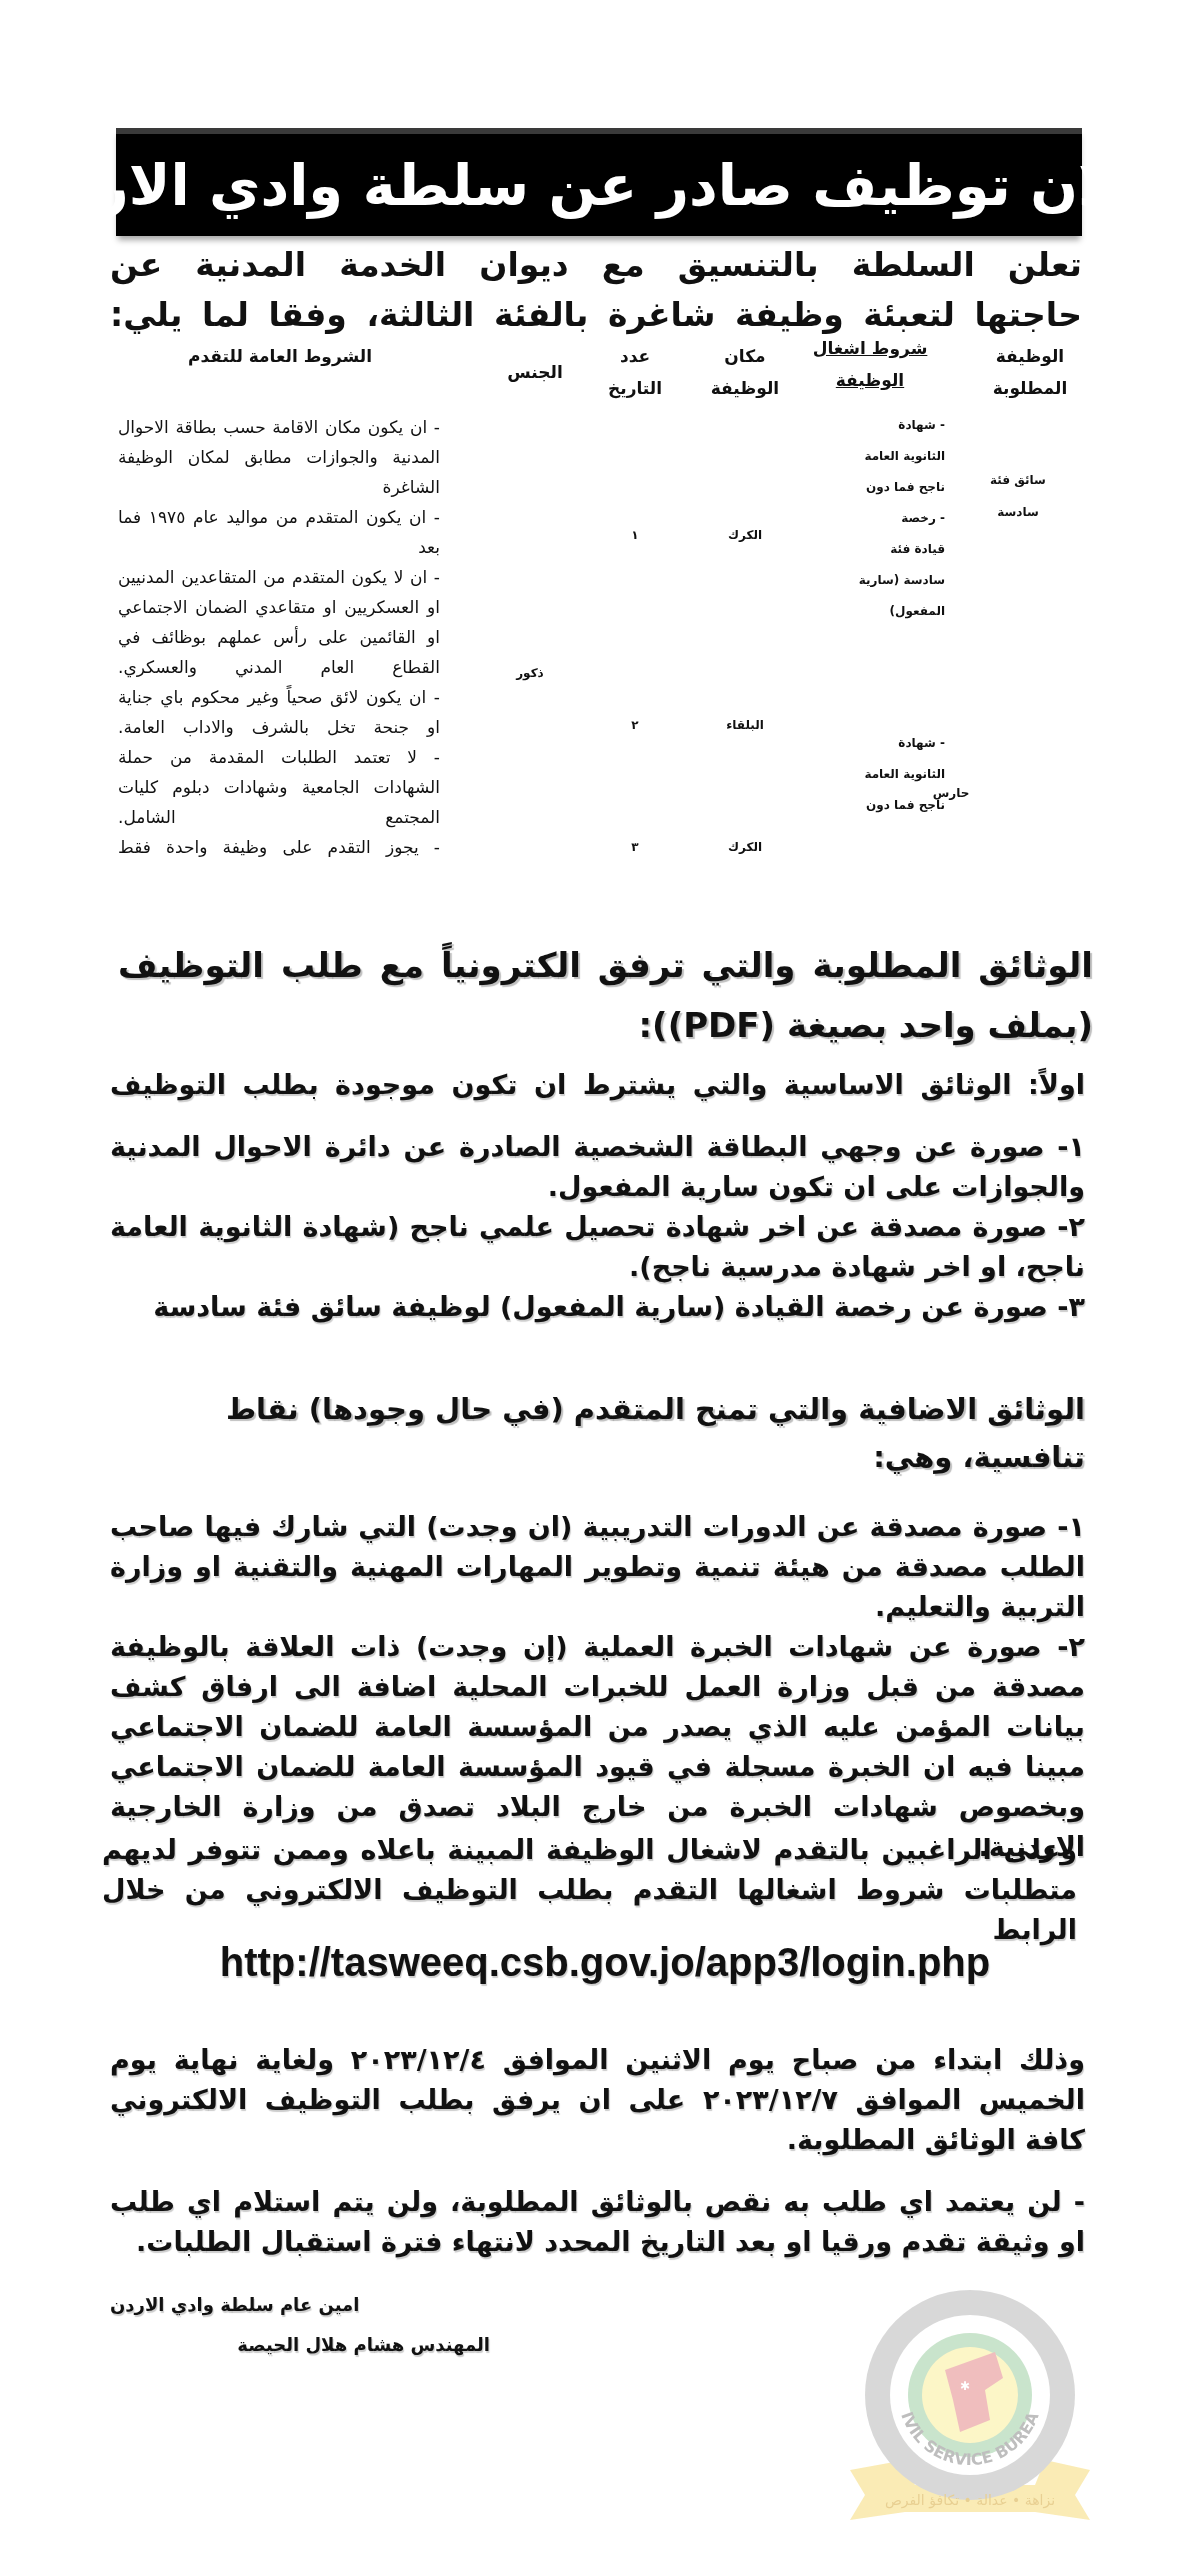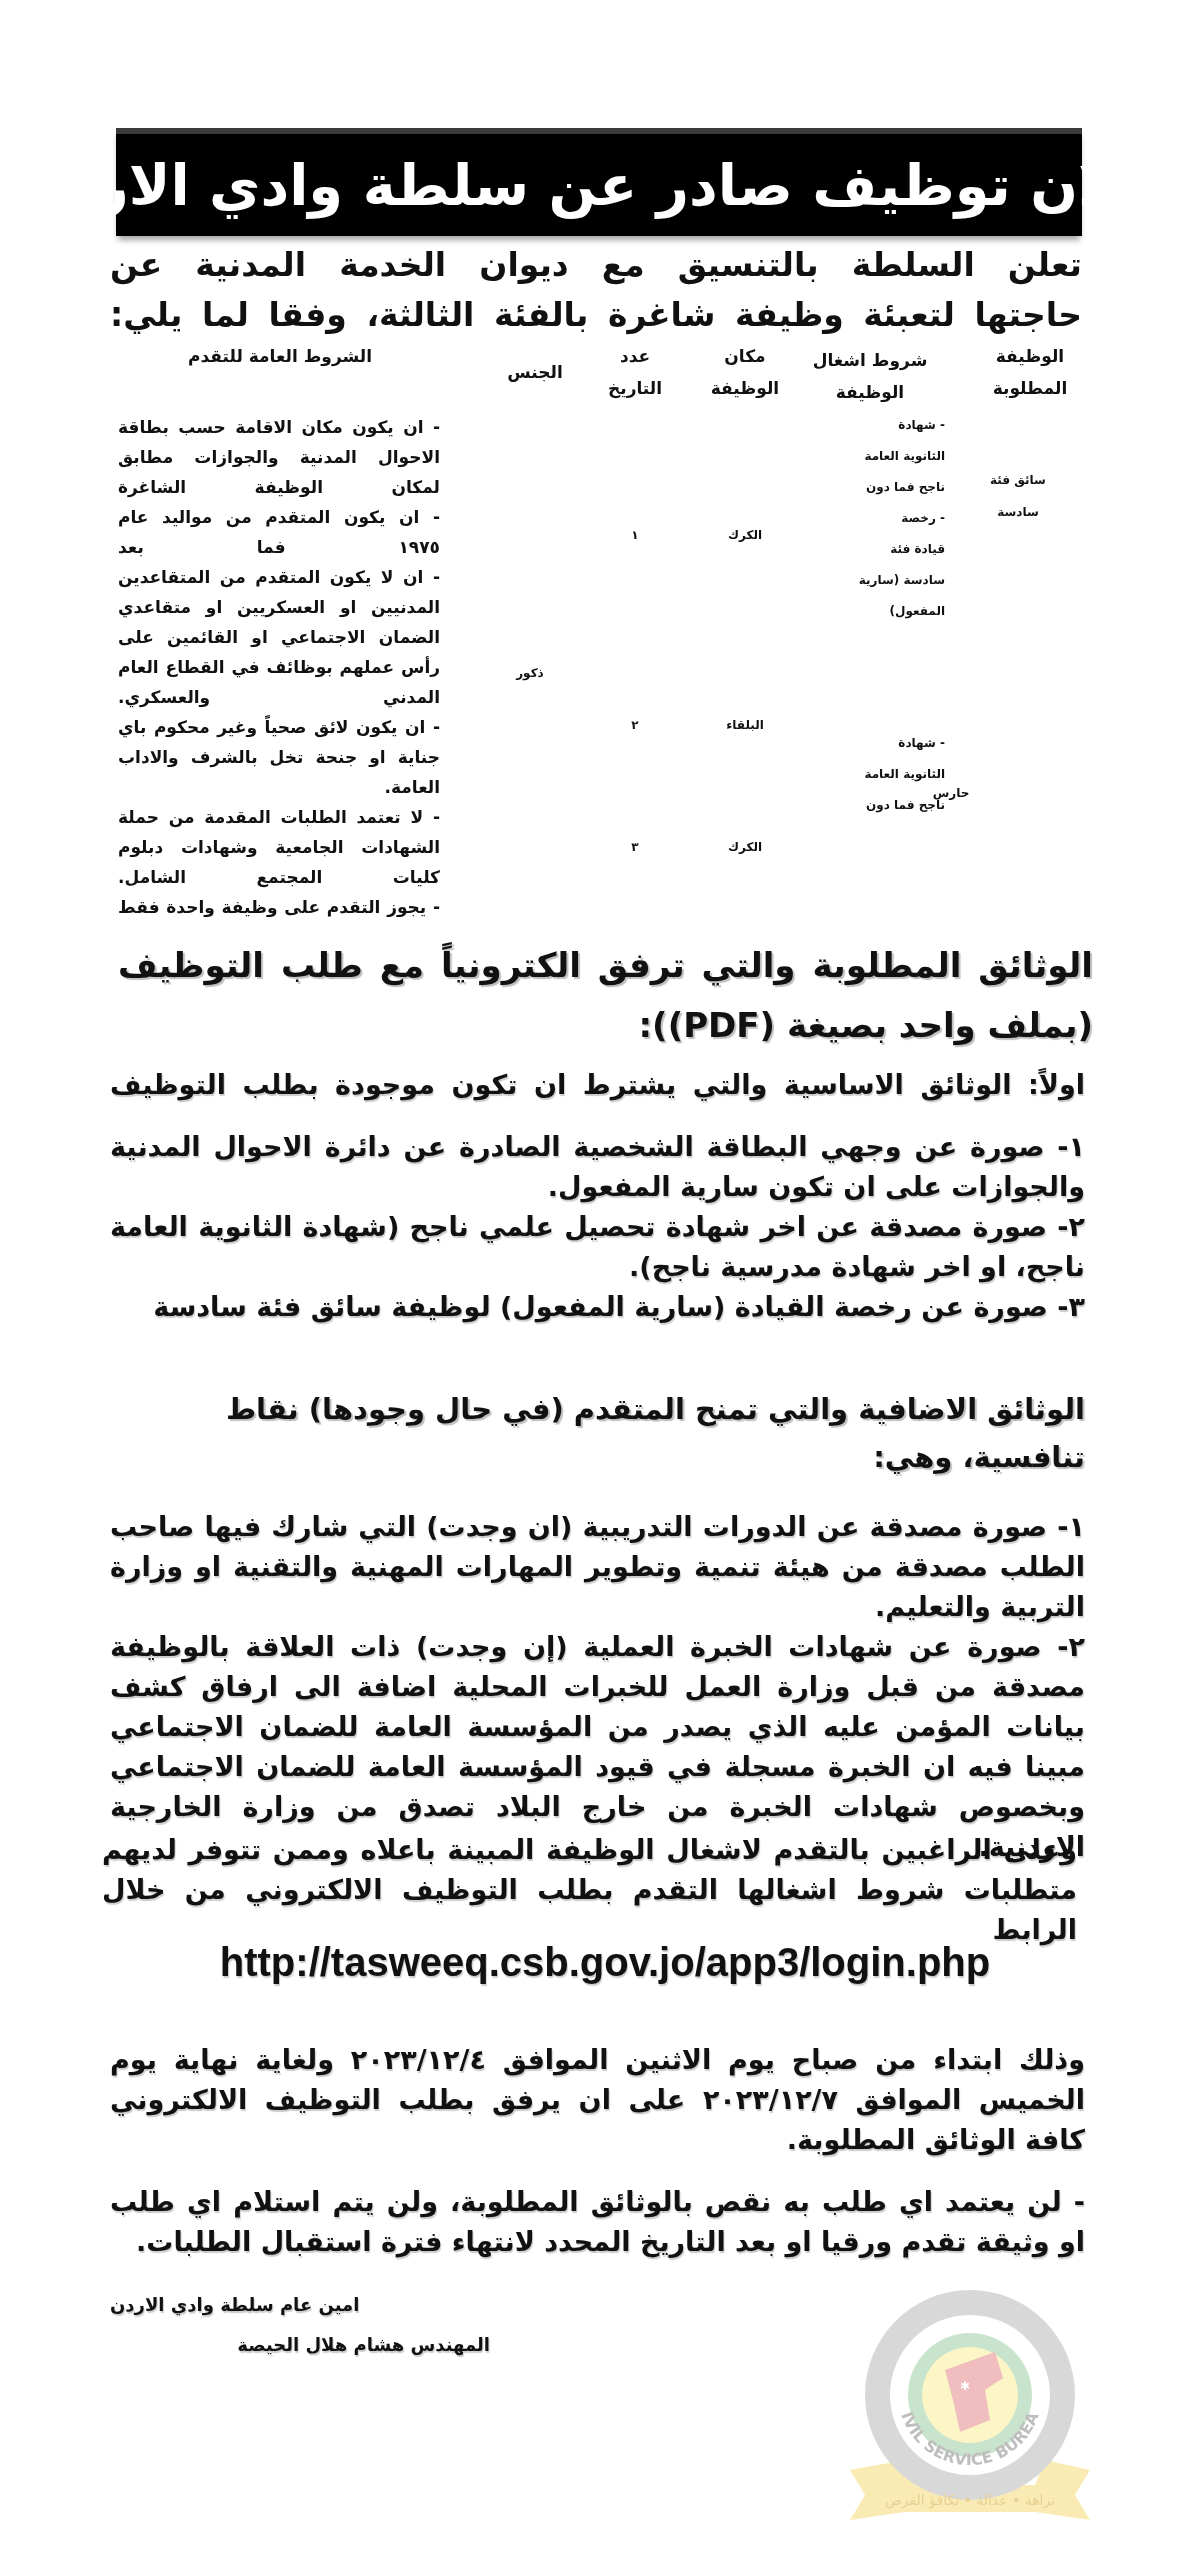--- a/index.html
+++ b/index.html
@@ -10,21 +10,21 @@
                border-top:6px solid #3a3a3a; box-sizing:border-box;
                box-shadow:0 6px 6px -2px rgba(0,0,0,0.35);
                display:flex; align-items:center; justify-content:center; }
   .title-text { color:#fff; font-weight:bold; font-size:56px; letter-spacing:1px;
                 font-family:"DejaVu Sans", sans-serif; white-space:nowrap; }
   .intro { left:110px; top:240px; width:972px; font-size:33px; font-weight:bold;
            line-height:50px; text-align:justify; text-align-last:justify; }
   .th { font-weight:bold; font-size:17px; line-height:32px; text-align:center; position:absolute; }
   .td { font-weight:bold; font-size:12px; line-height:31px; position:absolute; }
   .cond { left:118px; top:412px; width:322px; font-size:17px; line-height:30px;
-          font-weight:bold; text-align:justify; text-align-last:justify; }
+          font-weight:normal; text-align:justify; text-align-last:justify; }
   .cond p { margin:0; }
   .sec-head { font-weight:bold; font-size:34px; line-height:60px; text-shadow:2px 2px 1px rgba(0,0,0,0.25); }
   .para { font-weight:bold; font-size:27px; line-height:40px; text-shadow:1px 2px 1px rgba(0,0,0,0.2); }
   .para p { margin:0; text-align:justify; }
   .url { left:140px; top:1940px; width:930px; text-align:center; direction:ltr;
          font-family:"Liberation Sans", sans-serif; font-weight:bold; font-size:40px;
          color:#111; text-shadow:1px 2px 1px rgba(0,0,0,0.2); }
   .sig { font-weight:bold; font-size:18px; line-height:40px; text-shadow:1px 2px 1px rgba(0,0,0,0.2); }
   .logo { left:845px; top:2280px; width:250px; height:260px; opacity:0.55; }
 </style>
@@ -38,21 +38,21 @@
 <div class="abs intro">
   <div>تعلن السلطة بالتنسيق مع ديوان الخدمة المدنية عن</div>
   <div>حاجتها لتعبئة وظيفة شاغرة بالفئة الثالثة، وفقا لما يلي:</div>
 </div>
 
 <div>
   <div class="th" style="left:975px; top:340px; width:110px;">
     <div>الوظيفة</div>
     <div>المطلوبة</div>
   </div>
-  <div class="th" style="left:800px; top:344px; width:140px;">
+  <div class="th" style="left:800px; top:332px; width:140px;text-decoration:underline;">
     <div>شروط اشغال</div>
     <div>الوظيفة</div>
   </div>
   <div class="th" style="left:690px; top:340px; width:110px;">
     <div>مكان</div>
     <div>الوظيفة</div>
   </div>
   <div class="th" style="left:585px; top:340px; width:100px;">
     <div>عدد</div>
     <div>التاريخ</div>

